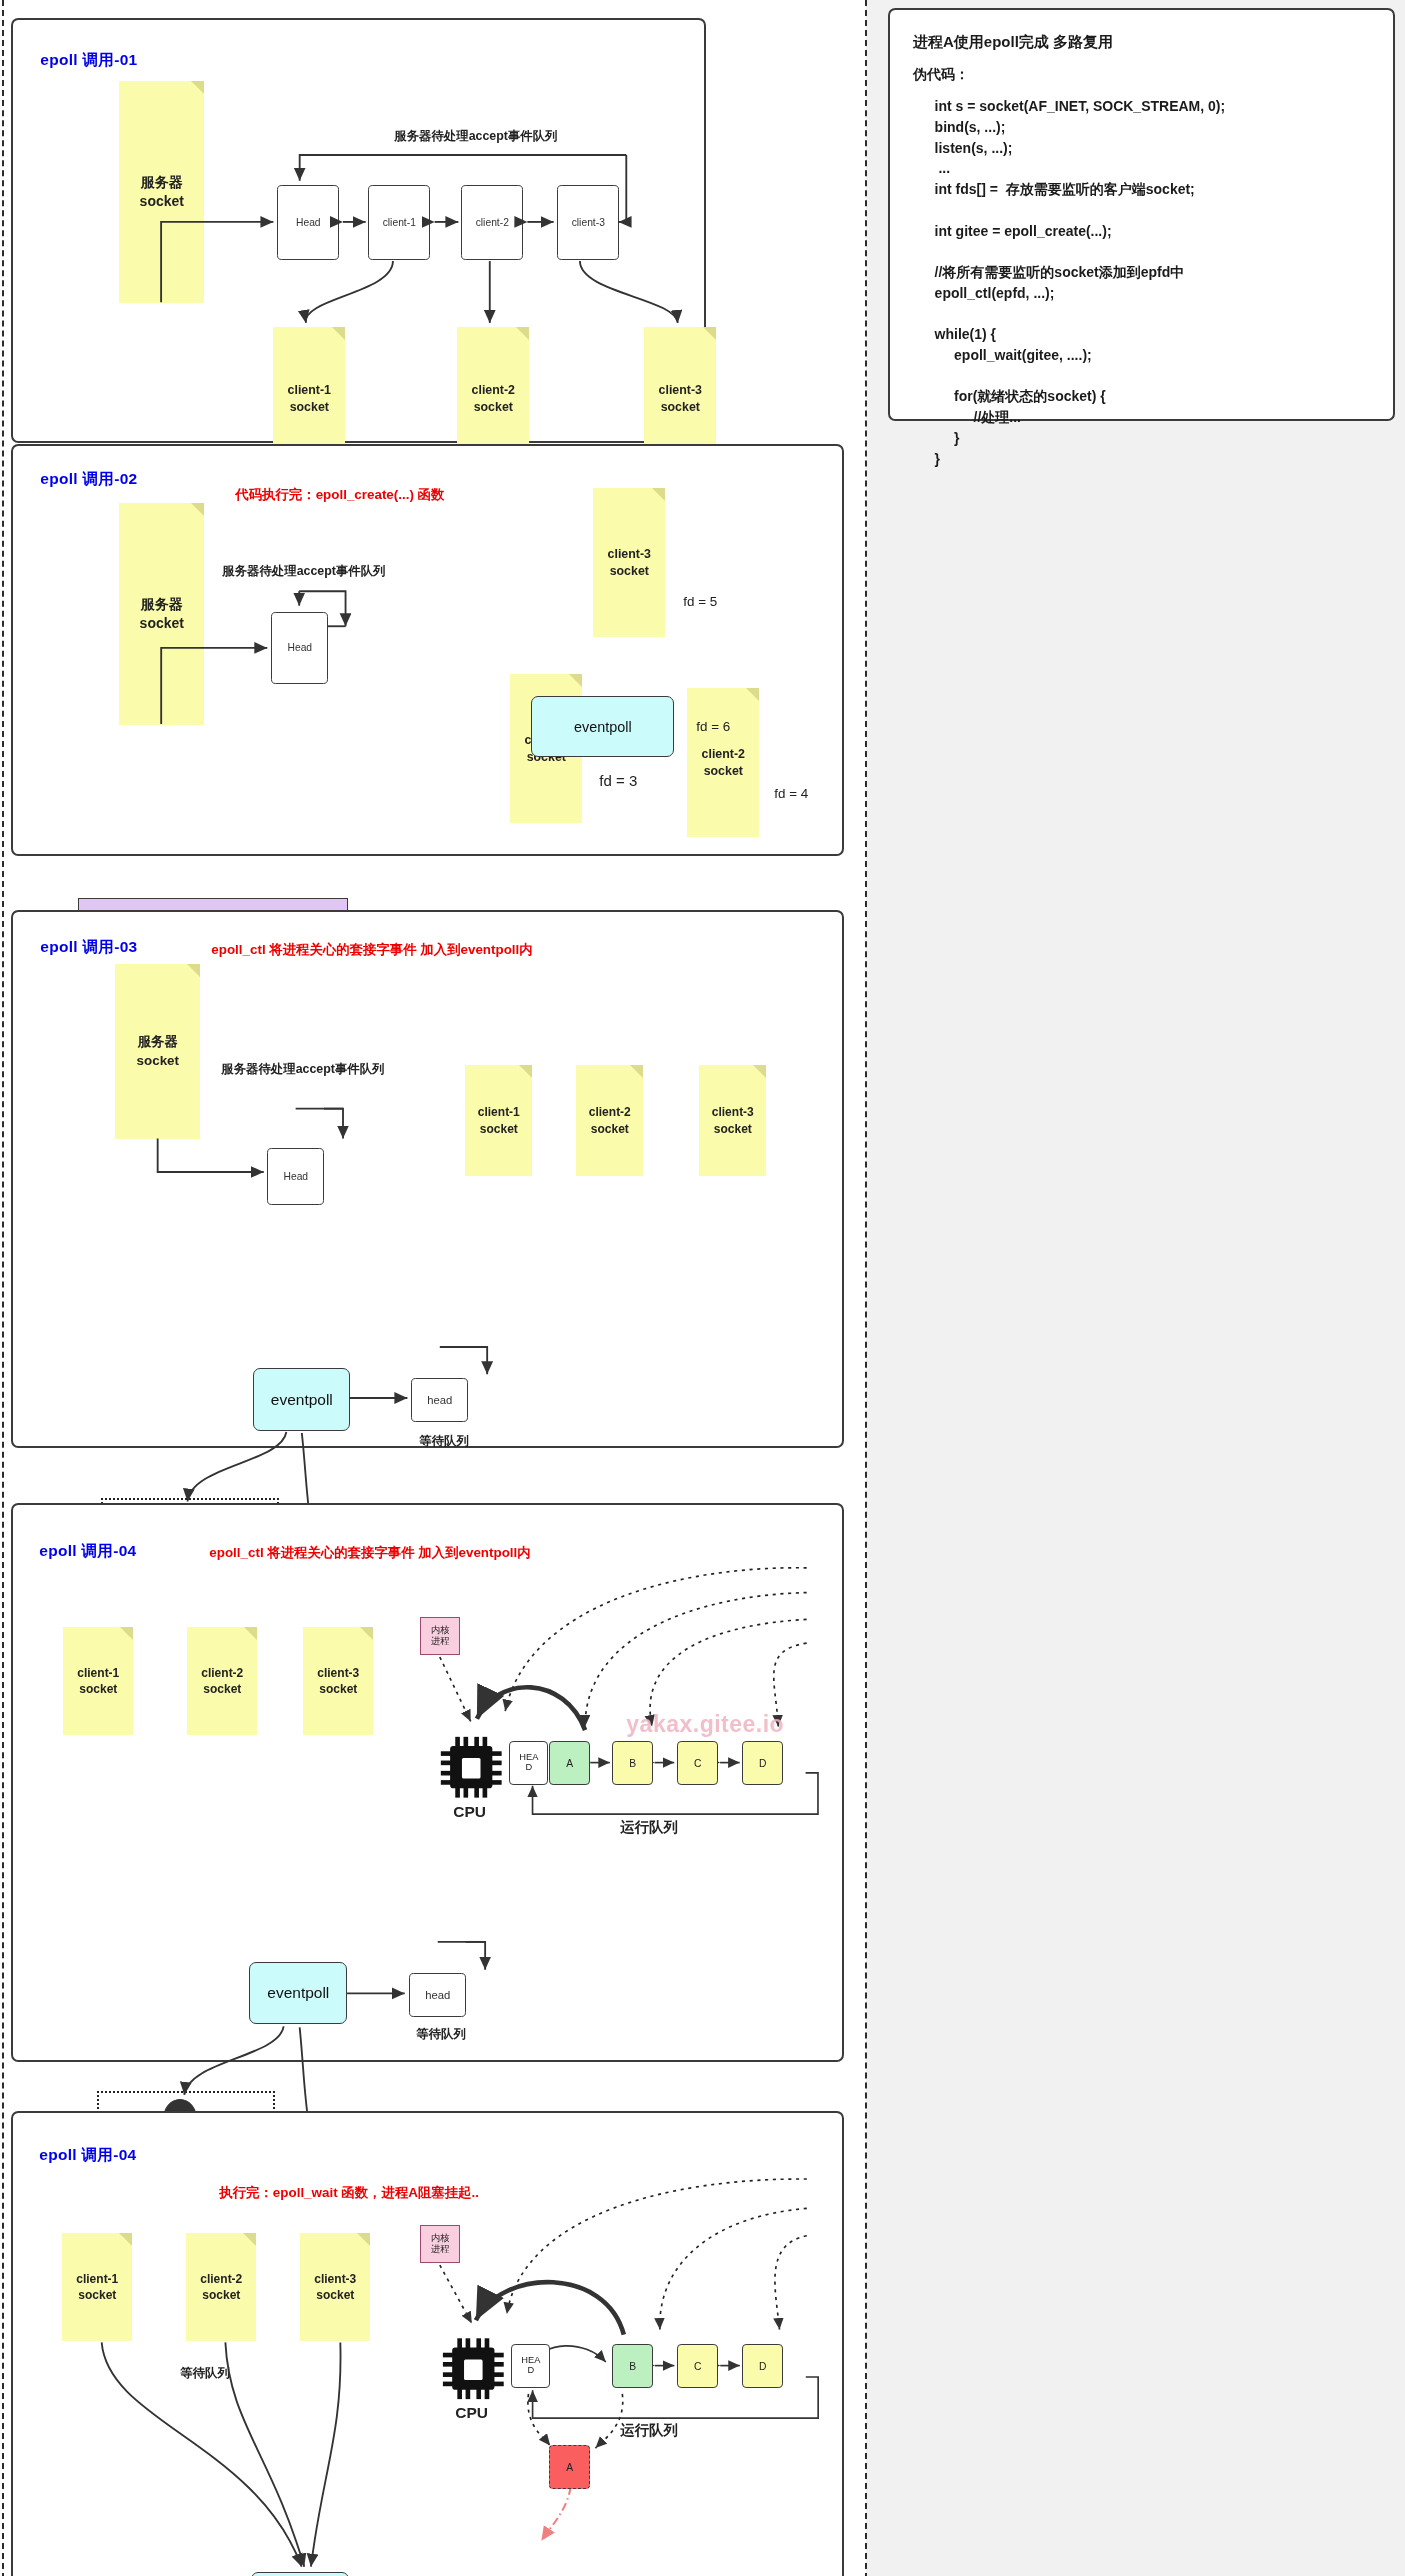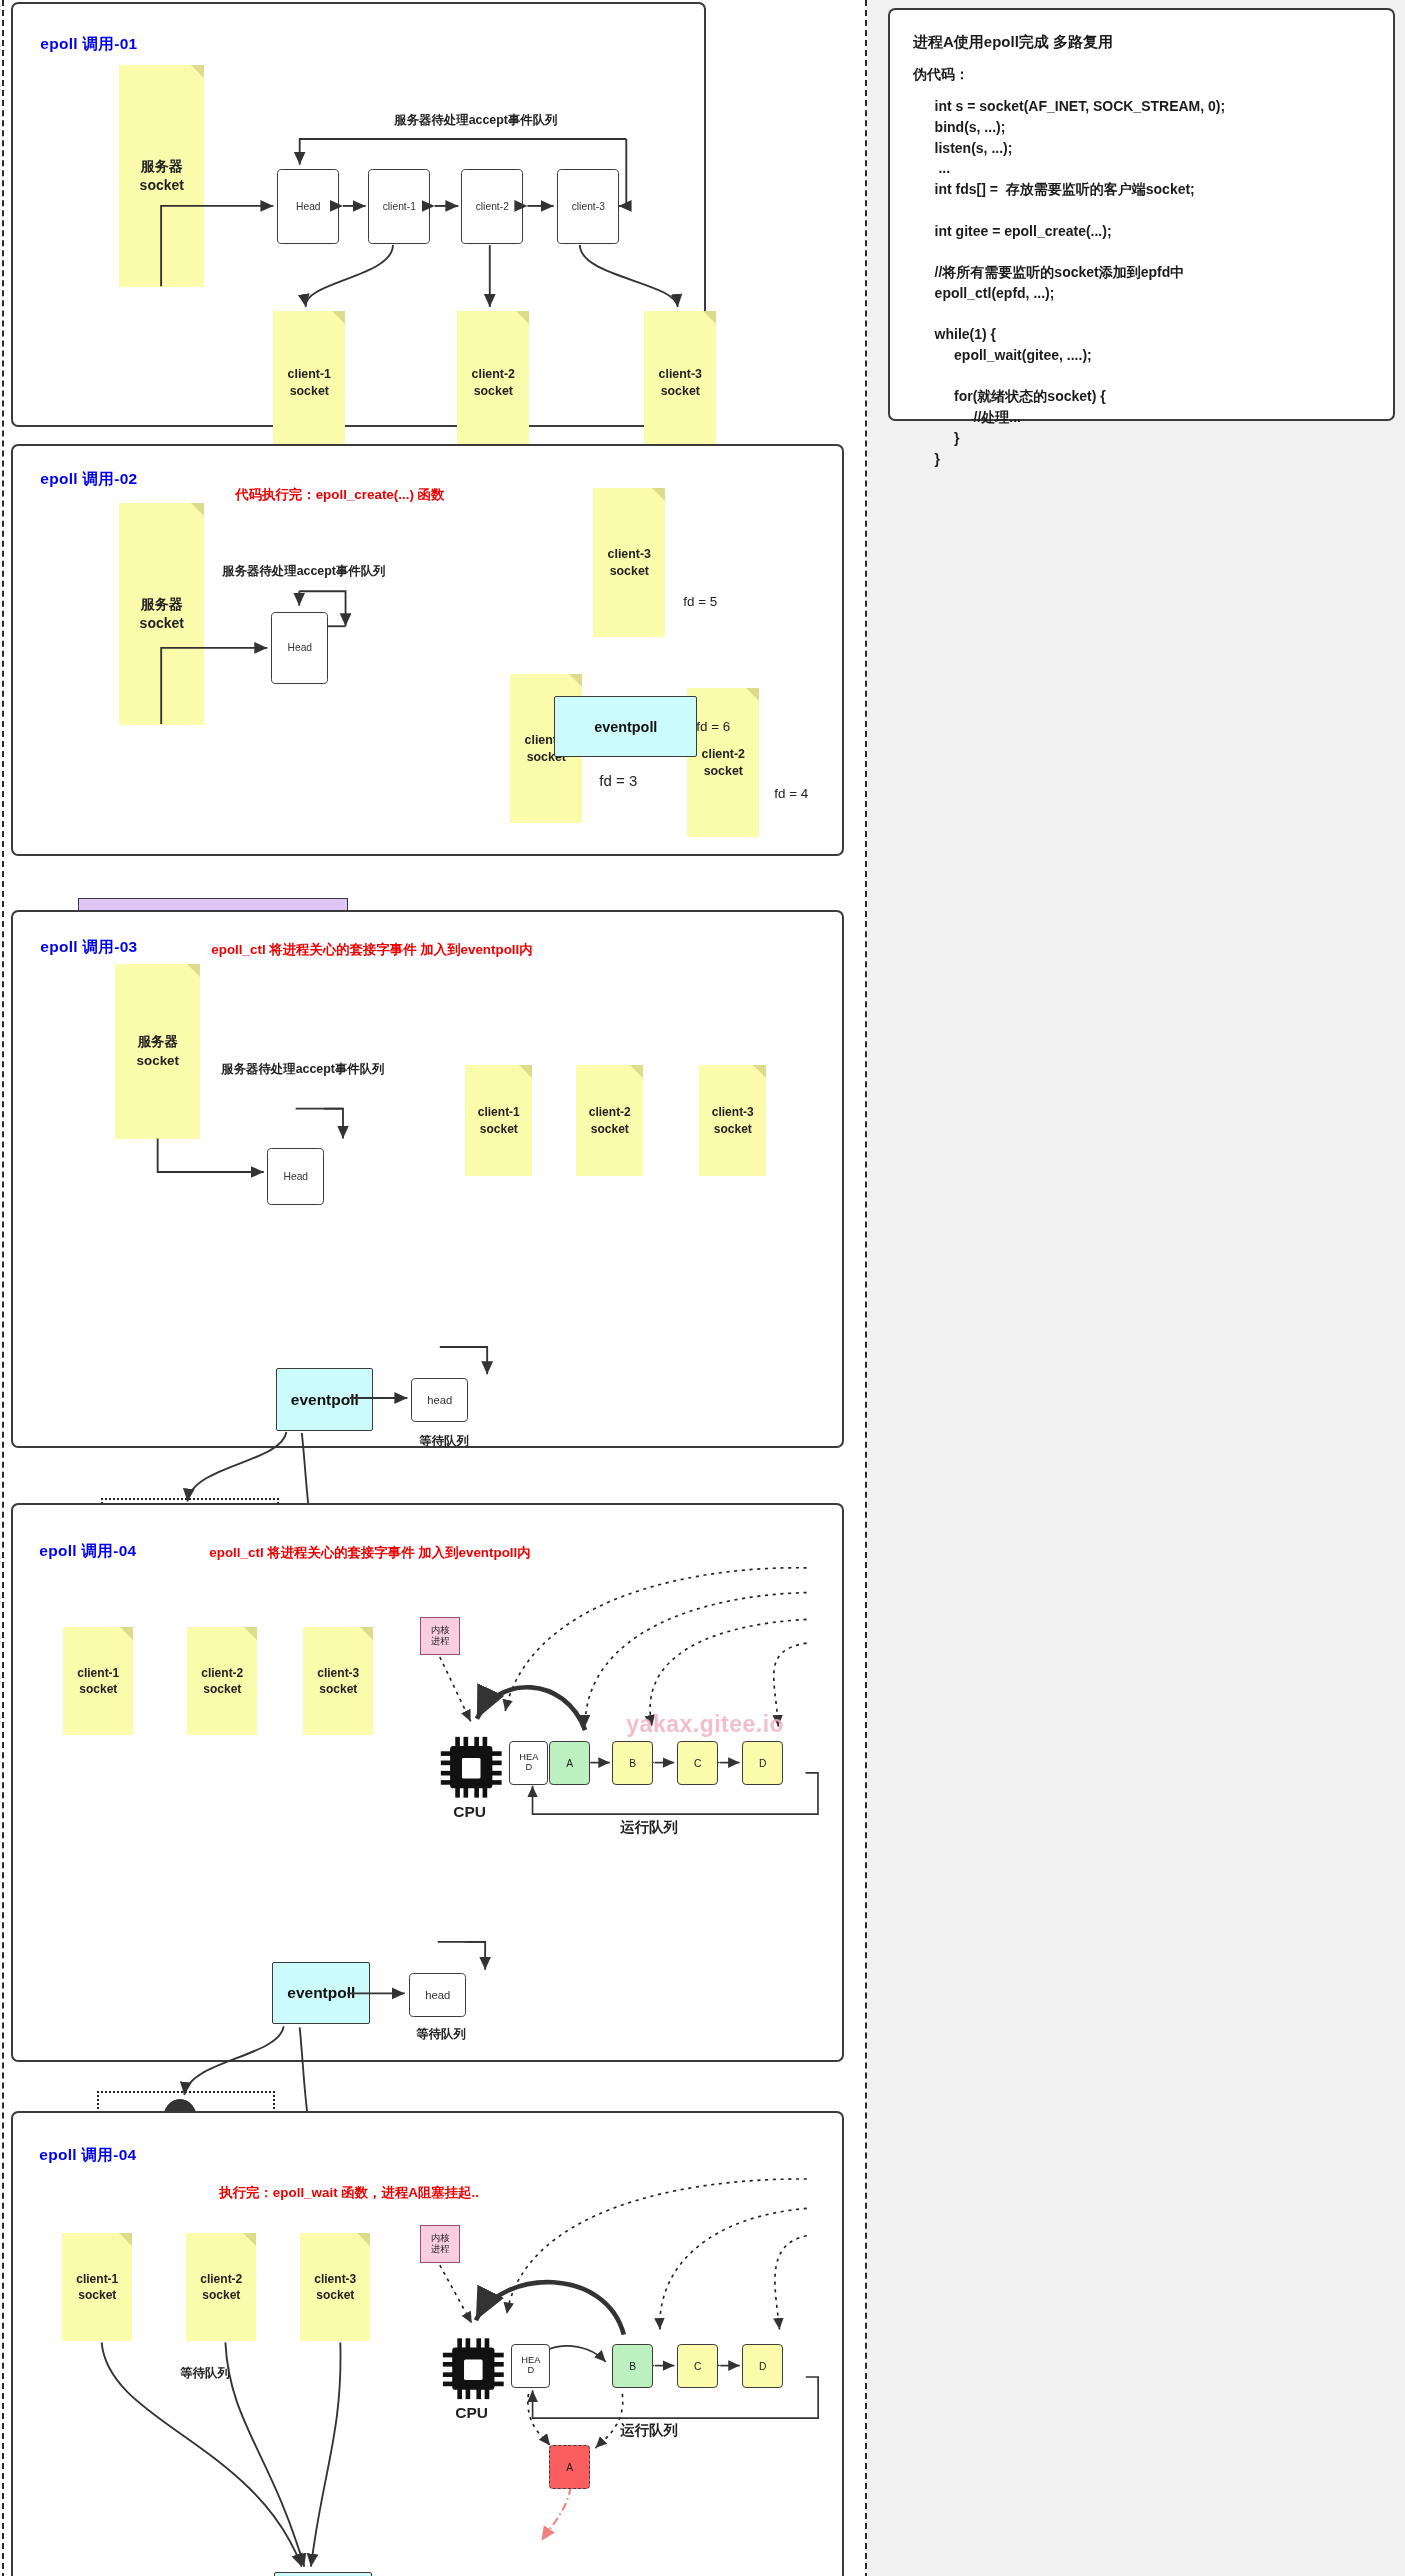--- a/index.html
+++ b/index.html
@@ -26,22 +26,22 @@
         display:flex;flex-direction:column;align-items:center;justify-content:center;
         font-weight:bold;color:#222;line-height:1.35;text-align:center;}
   .note .fold{position:absolute;top:0;right:0;width:0;height:0;
         border-left:13.4px solid transparent;border-top:13.4px solid #dcdc8c;}
 
   
   .nbox{position:absolute;box-sizing:border-box;border:1.5px solid #3b3b3b;
         border-radius:4.6px;background:#fff;display:flex;align-items:center;
         justify-content:center;font-size:10.3px;color:#333;text-align:center;line-height:1.1;}
   .ep{position:absolute;box-sizing:border-box;border:1.5px solid #3b3b3b;background:#ccfbfb;
-      display:flex;align-items:center;justify-content:center;font-weight:bold;
-      font-size:14.4px;color:#111;border-radius:2px;margin-left:23px;}
+      display:flex;align-items:center;justify-content:center;font-weight:normal;
+      font-size:14.4px;color:#111;border-radius:7px;}
   .stack{position:absolute;box-sizing:border-box;border:1.5px solid #3b3b3b;background:#e0c6f5;
       padding:23px 17.5px;font-weight:bold;font-size:14px;color:#1b1b1b;line-height:1.55;}
   .lbl{position:absolute;font-weight:bold;font-size:12.4px;color:#222;white-space:nowrap;}
   .lbl-s{position:absolute;font-size:11.3px;color:#222;white-space:nowrap;}
   .dotbox{position:absolute;box-sizing:border-box;border:2.1px dotted #222;background:transparent;}
   .rb{position:absolute;border-radius:50%;display:flex;align-items:center;justify-content:center;
       color:#fff;font-size:11.3px;font-weight:bold;box-sizing:border-box;}
   .rb.black{background:#333;border:1.5px solid #333;}
   .rb.red{background:#fb5e5e;border:1.5px solid #3b3b3b;}
   .kproc{position:absolute;box-sizing:border-box;border:1.5px solid #9b4a6e;background:#f9cfe0;
@@ -67,21 +67,21 @@
   svg{position:absolute;left:0;top:0;overflow:visible;pointer-events:none;}
 </style>
 </head>
 <body>
 
 <div id="left-col"></div>
 <div id="right-col"></div>
 <div id="left-edge-dash"></div>
 <div id="col-divider"></div>
 
-<div class="panel" style="top:2px;width:695px;height:425px;text-decoration:underline;">
+<div class="panel" style="top:18px;width:695px;height:425px;text-decoration:underline;">
   <div class="p-title" style="left:27px;top:30px;">epoll 调用-01</div>
   <div class="lbl" style="left:381px;top:108px;">服务器待处理accept事件队列</div>
 
   <div class="note" style="left:106px;top:61px;width:85px;height:222px;font-size:14px;">
     <div class="fold"></div>
     <span>服务器</span>
     <span>socket</span>
   </div>
 
   <div class="nbox" style="left:264px;top:165px;width:62px;height:75px;">Head</div>

